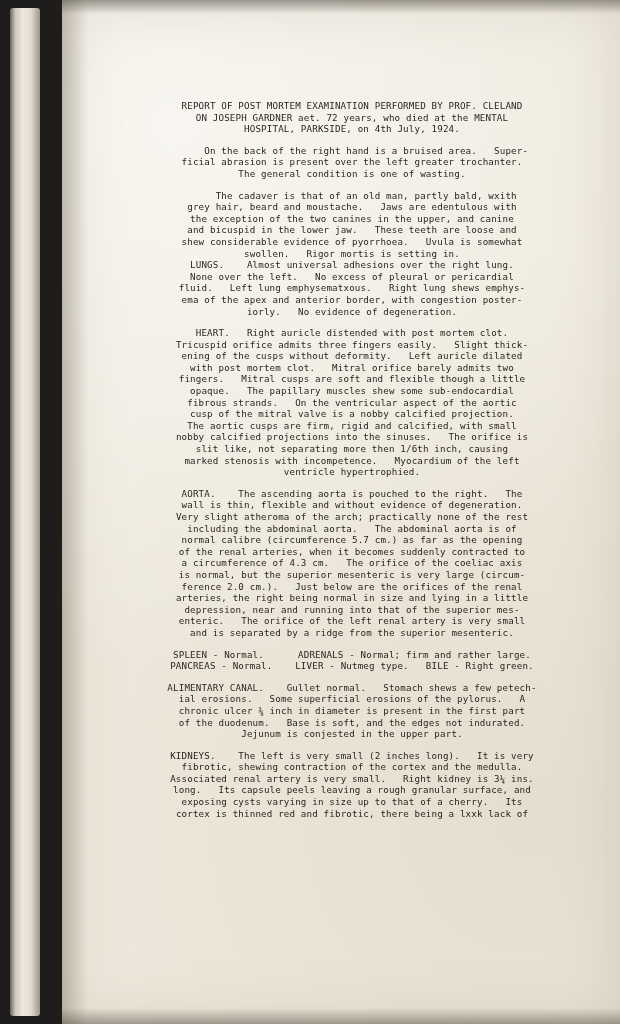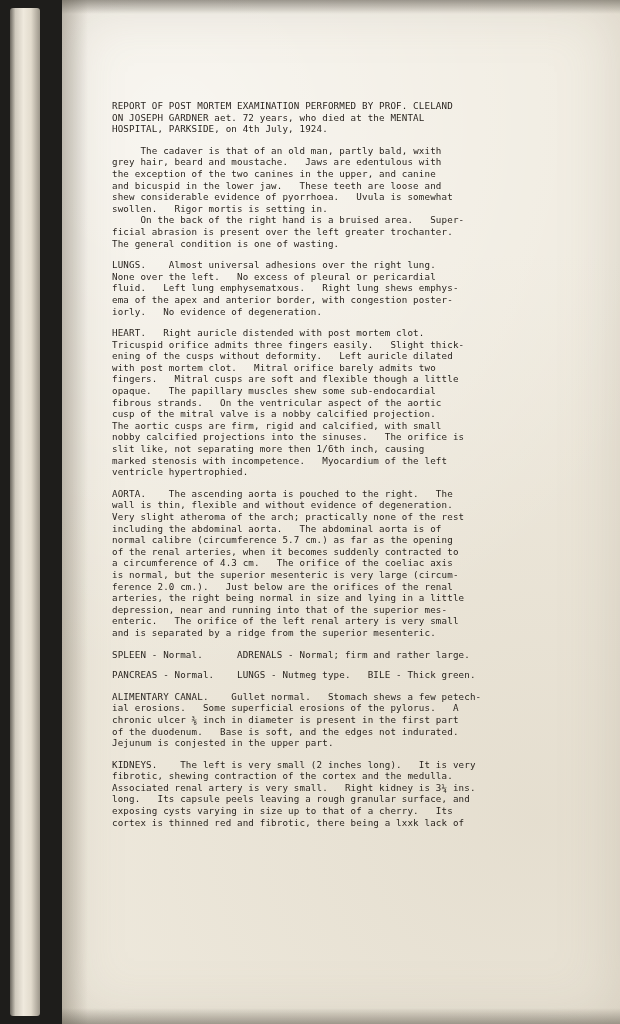--- a/index.html
+++ b/index.html
@@ -50,27 +50,27 @@
     top: 100px;
     width: 480px;
   }
   .doc-text {
     color: #241f1a;
     font-family: "DejaVu Sans Mono", monospace;
     font-size: 9.2px;
     line-height: 11.6px;
     letter-spacing: 0.15px;
     white-space: pre-wrap;
-    text-align: left;
+    text-align: center;
   }
   .para {
     margin: 0 0 10px 0;
   }
   .para.tight { margin-bottom: 0; }
-  .para.gap-sm { margin-bottom: 9px; }
+  .para.gap-sm { margin-bottom: 0; }
   
   #gutter-shade {
     position: absolute;
     left: 62px; top: 0;
     width: 26px; height: 1024px;
     background: linear-gradient(to right, rgba(90,80,65,0.30), rgba(90,80,65,0.0));
     pointer-events: none;
   }
   #top-shadow {
     position: absolute;
@@ -95,30 +95,30 @@
   <div id="left-gutter"></div>
   <div id="edge-strip"></div>
 
   <div id="page">
     <div id="page-inner">
 
       <div class="doc-text para">REPORT OF POST MORTEM EXAMINATION PERFORMED BY PROF. CLELAND
 ON JOSEPH GARDNER aet. 72 years, who died at the MENTAL
 HOSPITAL, PARKSIDE, on 4th July, 1924.</div>
 
+      <div class="doc-text para">     On the back of the right hand is a bruised area.   Super-
+ficial abrasion is present over the left greater trochanter.
+The general condition is one of wasting.</div>
+
       <div class="doc-text para tight">     The cadaver is that of an old man, partly bald, wxith
 grey hair, beard and moustache.   Jaws are edentulous with
 the exception of the two canines in the upper, and canine
 and bicuspid in the lower jaw.   These teeth are loose and
 shew considerable evidence of pyorrhoea.   Uvula is somewhat
 swollen.   Rigor mortis is setting in.</div>
-
-      <div class="doc-text para">     On the back of the right hand is a bruised area.   Super-
-ficial abrasion is present over the left greater trochanter.
-The general condition is one of wasting.</div>
 
       <div class="doc-text para">LUNGS.    Almost universal adhesions over the right lung.
 None over the left.   No excess of pleural or pericardial
 fluid.   Left lung emphysematxous.   Right lung shews emphys-
 ema of the apex and anterior border, with congestion poster-
 iorly.   No evidence of degeneration.</div>
 
       <div class="doc-text para">HEART.   Right auricle distended with post mortem clot.
 Tricuspid orifice admits three fingers easily.   Slight thick-
 ening of the cusps without deformity.   Left auricle dilated
@@ -142,21 +142,21 @@
 a circumference of 4.3 cm.   The orifice of the coeliac axis
 is normal, but the superior mesenteric is very large (circum-
 ference 2.0 cm.).   Just below are the orifices of the renal
 arteries, the right being normal in size and lying in a little
 depression, near and running into that of the superior mes-
 enteric.   The orifice of the left renal artery is very small
 and is separated by a ridge from the superior mesenteric.</div>
 
       <div class="doc-text para gap-sm">SPLEEN - Normal.      ADRENALS - Normal; firm and rather large.</div>
 
-      <div class="doc-text para">PANCREAS - Normal.    LUNGS - Nutmeg type.   BILE - Thick green.</div>
+      <div class="doc-text para">PANCREAS - Normal.    LIVER - Nutmeg type.   BILE - Right green.</div>
 
       <div class="doc-text para">ALIMENTARY CANAL.    Gullet normal.   Stomach shews a few petech-
 ial erosions.   Some superficial erosions of the pylorus.   A
 chronic ulcer ⅜ inch in diameter is present in the first part
 of the duodenum.   Base is soft, and the edges not indurated.
 Jejunum is conjested in the upper part.</div>
 
       <div class="doc-text para">KIDNEYS.    The left is very small (2 inches long).   It is very
 fibrotic, shewing contraction of the cortex and the medulla.
 Associated renal artery is very small.   Right kidney is 3¼ ins.

